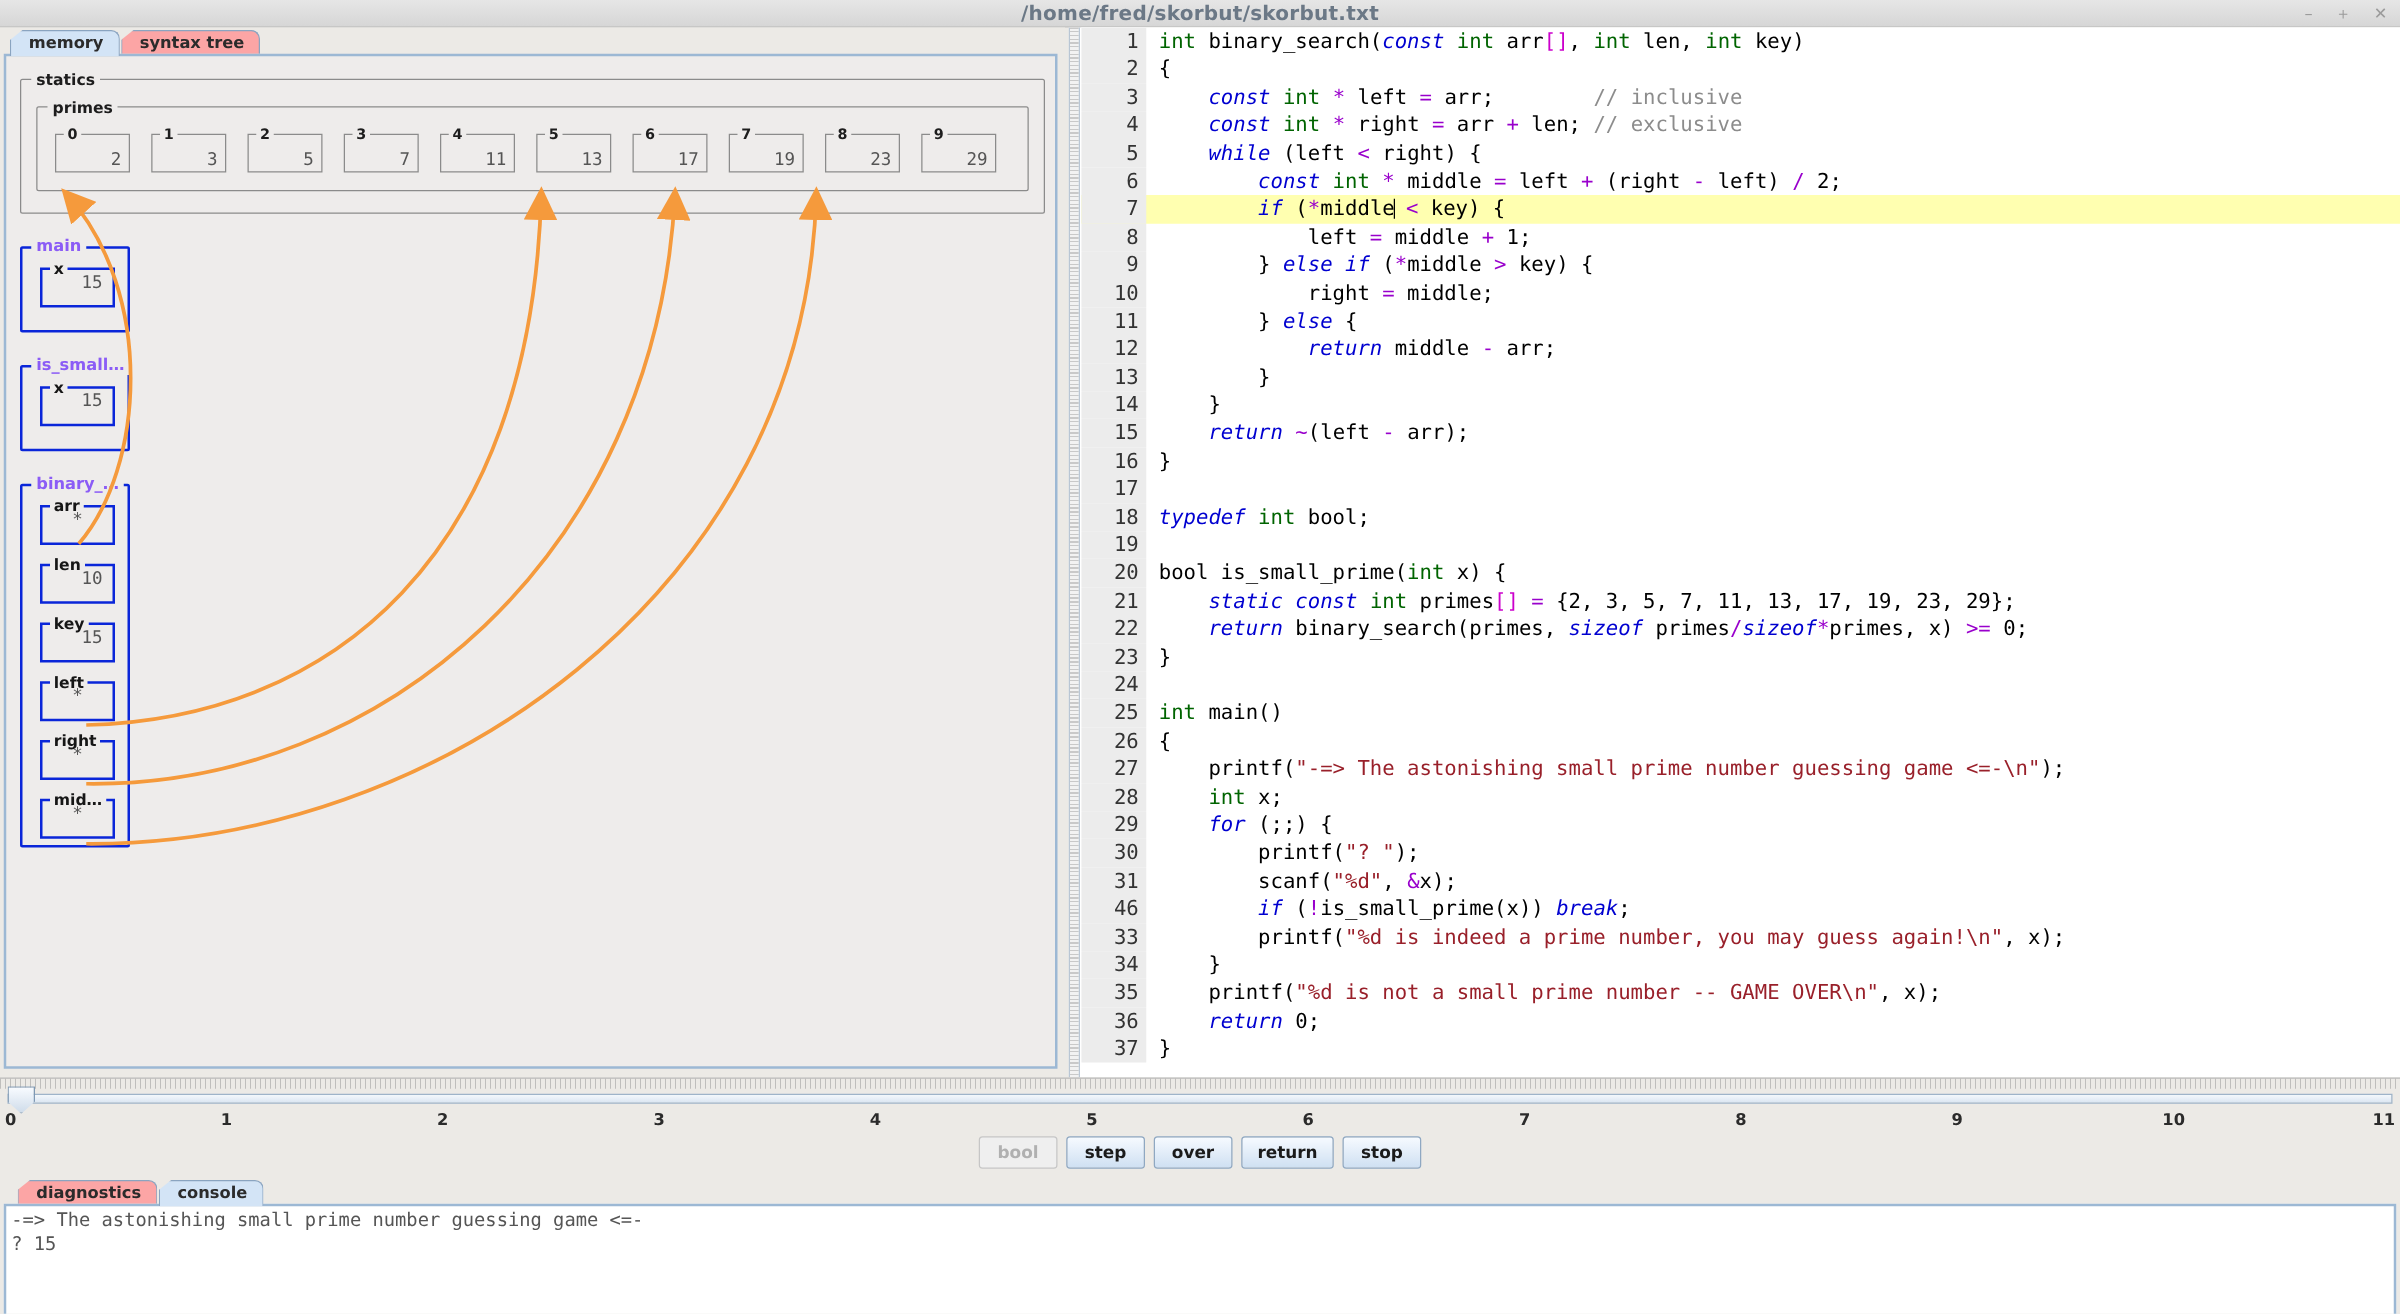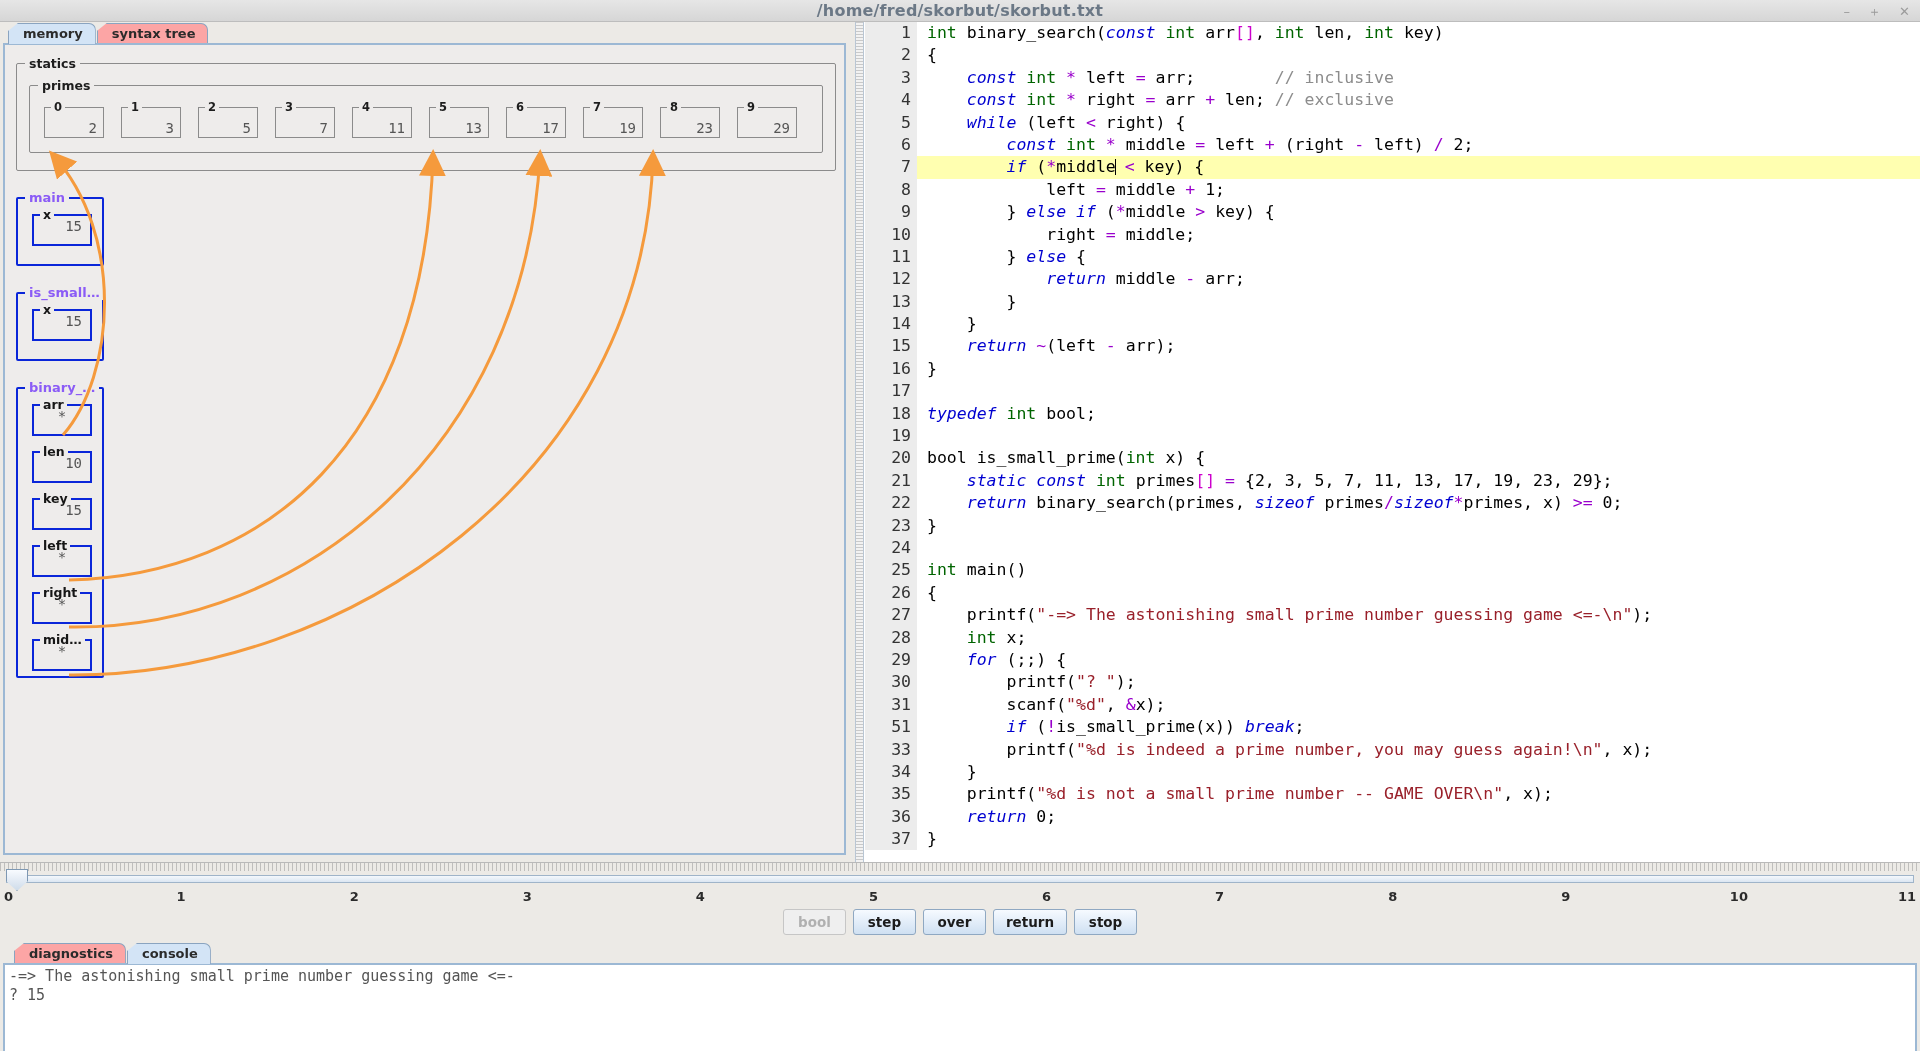--- a/index.html
+++ b/index.html
@@ -382,21 +382,21 @@
         <div class="codeline"><span class="ln">22</span><span>    <span class="k">return</span> binary_search(primes, <span class="k">sizeof</span> primes<span class="p">/</span><span class="k">sizeof</span><span class="p">*</span>primes, x) <span class="p">&gt;=</span> 0;</span></div>
         <div class="codeline"><span class="ln">23</span><span>}</span></div>
         <div class="codeline"><span class="ln">24</span><span></span></div>
         <div class="codeline"><span class="ln">25</span><span><span class="t">int</span> main()</span></div>
         <div class="codeline"><span class="ln">26</span><span>{</span></div>
         <div class="codeline"><span class="ln">27</span><span>    printf(<span class="s">"-=&gt; The astonishing small prime number guessing game &lt;=-\n"</span>);</span></div>
         <div class="codeline"><span class="ln">28</span><span>    <span class="t">int</span> x;</span></div>
         <div class="codeline"><span class="ln">29</span><span>    <span class="k">for</span> (;;) {</span></div>
         <div class="codeline"><span class="ln">30</span><span>        printf(<span class="s">"? "</span>);</span></div>
         <div class="codeline"><span class="ln">31</span><span>        scanf(<span class="s">"%d"</span>, <span class="p">&amp;</span>x);</span></div>
-        <div class="codeline"><span class="ln">51</span><span>        <span class="k">if</span> (<span class="p">!</span>is_small_prime(x)) <span class="k">break</span>;</span></div>
+        <div class="codeline"><span class="ln">46</span><span>        <span class="k">if</span> (<span class="p">!</span>is_small_prime(x)) <span class="k">break</span>;</span></div>
         <div class="codeline"><span class="ln">33</span><span>        printf(<span class="s">"%d is indeed a prime number, you may guess again!\n"</span>, x);</span></div>
         <div class="codeline"><span class="ln">34</span><span>    }</span></div>
         <div class="codeline"><span class="ln">35</span><span>    printf(<span class="s">"%d is not a small prime number -- GAME OVER\n"</span>, x);</span></div>
         <div class="codeline"><span class="ln">36</span><span>    <span class="k">return</span> 0;</span></div>
         <div class="codeline"><span class="ln">37</span><span>}</span></div>
       </div>
   </div>
 
   <div id="sliderzone">
     <div id="sliderdots"></div>

